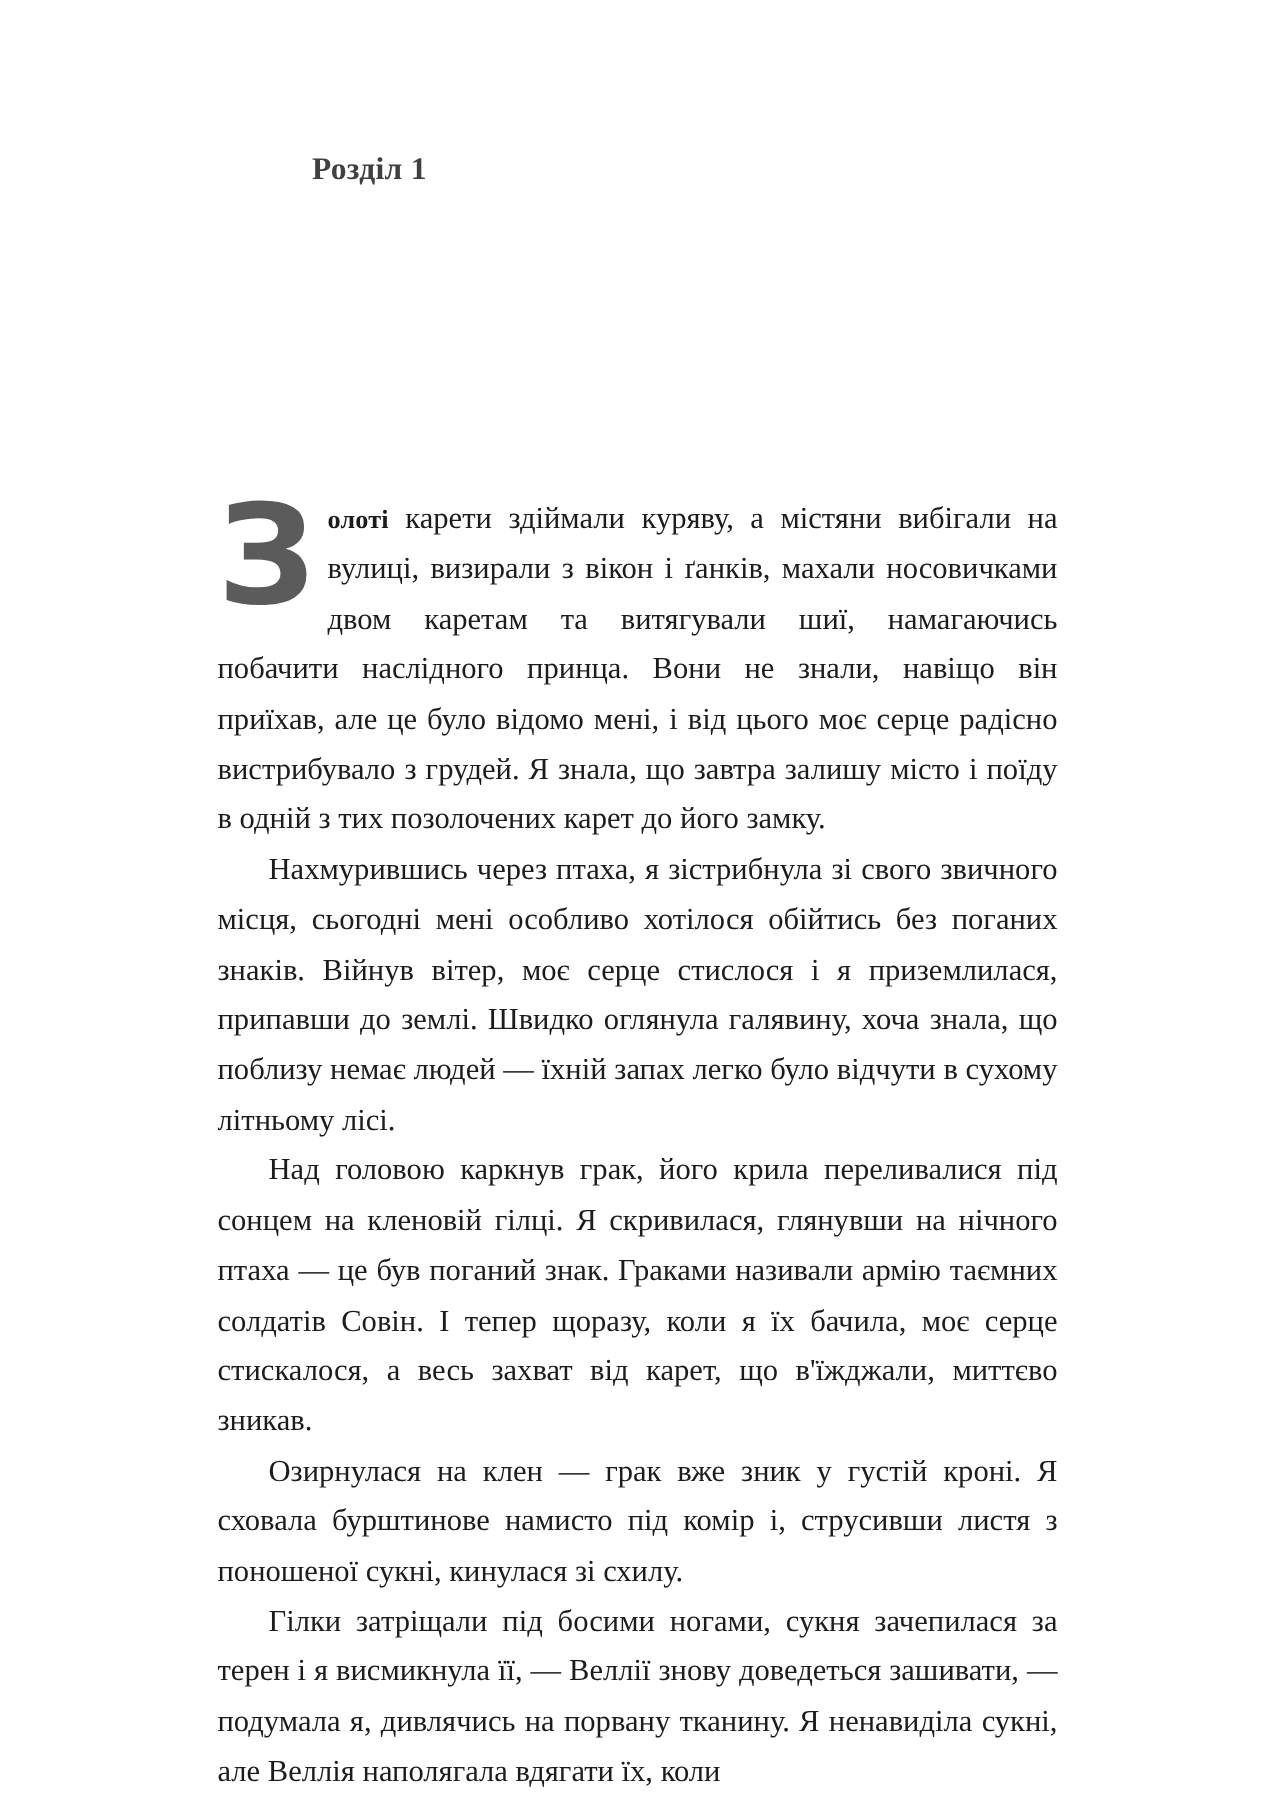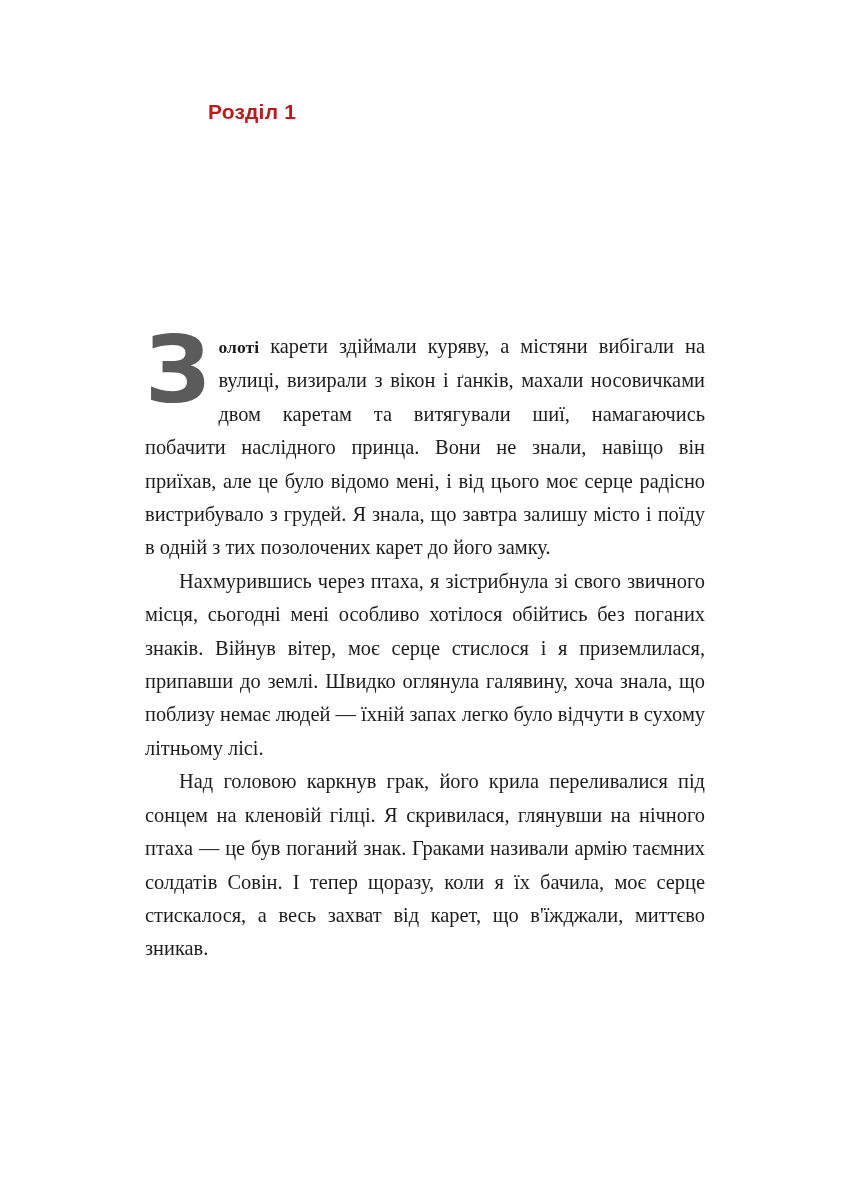--- a/index.html
+++ b/index.html
@@ -19,25 +19,25 @@
     position: relative;
     width: 849px;
     height: 1200px;
     box-sizing: border-box;
   }
 
   .chapter-heading {
     position: absolute;
     left: 208px;
     top: 100px;
-    font-family: Liberation Sans, sans-serif;
+    font-family: Liberation Serif, serif;
     font-weight: 700;
     font-size: 21px;
     letter-spacing: 0.2px;
-    color: #b91c1c;
+    color: #404040;
   }
 
   .body-block {
     position: absolute;
     left: 145px;
     top: 330px;
     width: 560px;
   }
 
   p.para {
@@ -86,17 +86,19 @@
   <div class="chapter-heading">Розділ 1</div>
 
   <div class="body-block">
 
     <p class="para first-para"><span class="dropcap">З</span><span class="smallcaps-lead">олоті</span><span> карети здіймали куряву, а містяни вибігали на вулиці, визирали з вікон і ґанків, махали носовичками двом каретам та витягували шиї, намагаючись побачити наслідного принца. Вони не знали, навіщо він приїхав, але це було відомо мені, і від цього моє серце радісно вистрибувало з грудей. Я знала, що завтра залишу місто і поїду в одній з тих позолочених карет до його замку.</span></p>
 
     <p class="para">Нахмурившись через птаха, я зістрибнула зі свого звичного місця, сьогодні мені особливо хотілося обійтись без поганих знаків. Війнув вітер, моє серце стислося і я приземлилася, припавши до землі. Швидко оглянула галявину, хоча знала, що поблизу немає людей — їхній запах легко було відчути в сухому літньому лісі.</p>
 
     <p class="para">Над головою каркнув грак, його крила переливалися під сонцем на кленовій гілці. Я скривилася, глянувши на нічного птаха — це був поганий знак. Граками називали армію таємних солдатів Совін. І тепер щоразу, коли я їх бачила, моє серце стискалося, а весь захват від карет, що в'їжджали, миттєво зникав.</p>
 
+    <p class="para">Озирнулася на клен — грак вже зник у густій кроні. Я сховала бурштинове намисто під комір і, струсивши листя з поношеної сукні, кинулася зі схилу.</p>
 
+    <p class="para">Гілки затріщали під босими ногами, сукня зачепилася за терен і я висмикнула її, — Веллії знову доведеться зашивати, — подумала я, дивлячись на порвану тканину. Я ненавиділа сукні, але Веллія наполягала вдягати їх, коли</p>
 
   </div>
 
 </div>
 
 </body></html>

